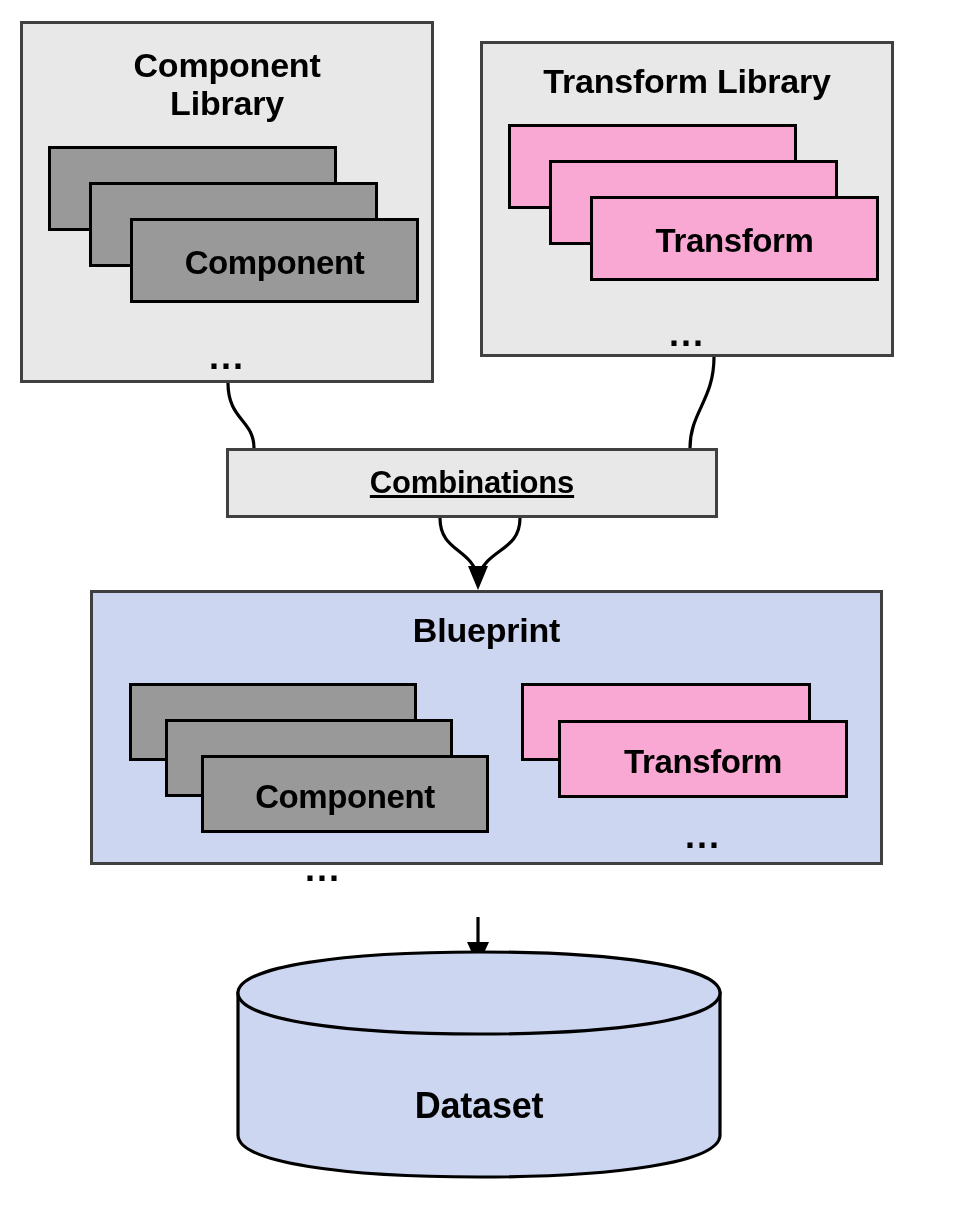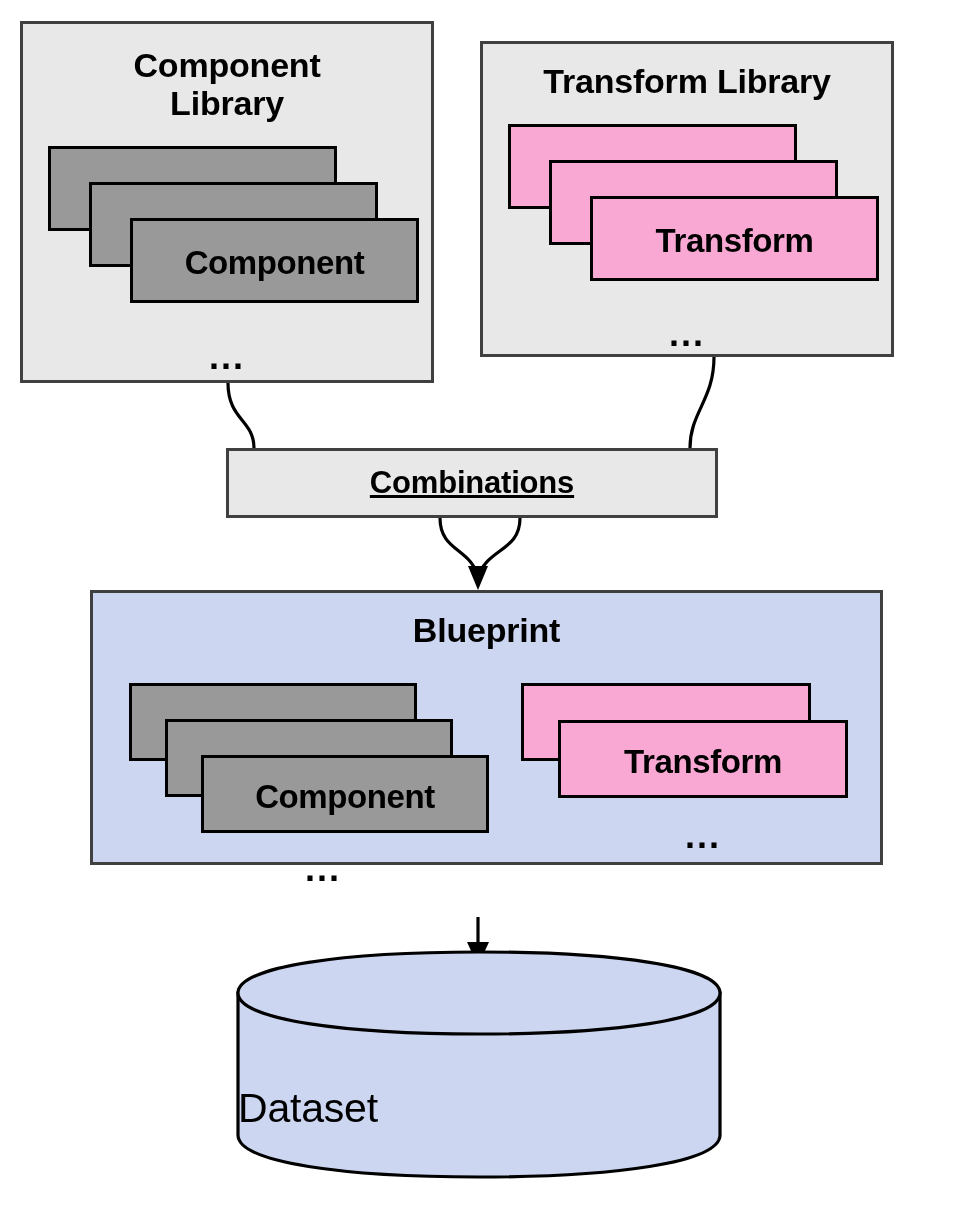--- a/index.html
+++ b/index.html
@@ -107,22 +107,23 @@
     fill: #000000;
     stroke: none;
   }
   .cyl-body, .cyl-top {
     fill: #ccd6f0;
     stroke: #000000;
     stroke-width: 3.2;
   }
   .dataset-label {
     position: absolute;
-    font-weight: normal;
-    font-size: 41px;
+    text-align: center;
+    font-weight: bold;
+    font-size: 36px;
     color: #000000;
     letter-spacing: -0.2px;
   }
 </style>
 </head>
 <body>
 
 <div id="stage">
 
   <svg id="vector" viewBox="0 0 955 1228">

